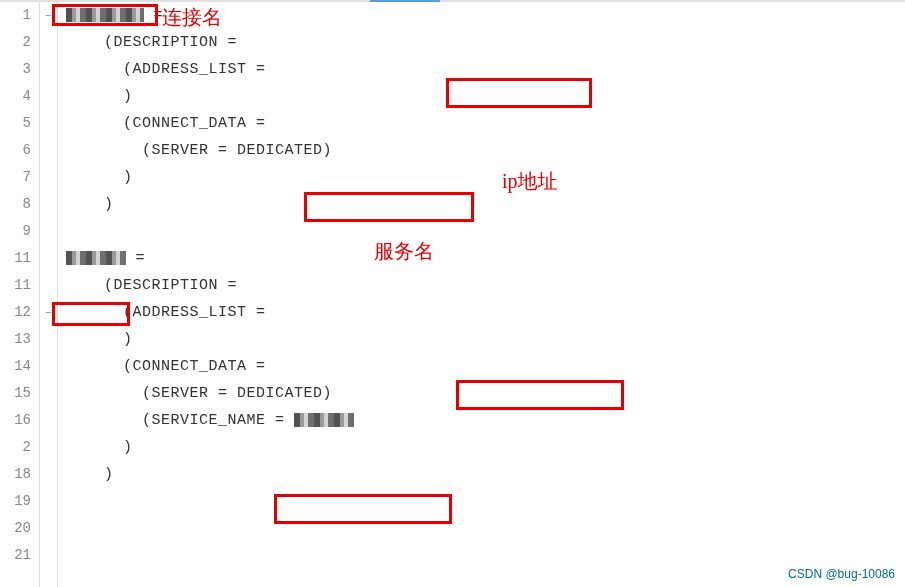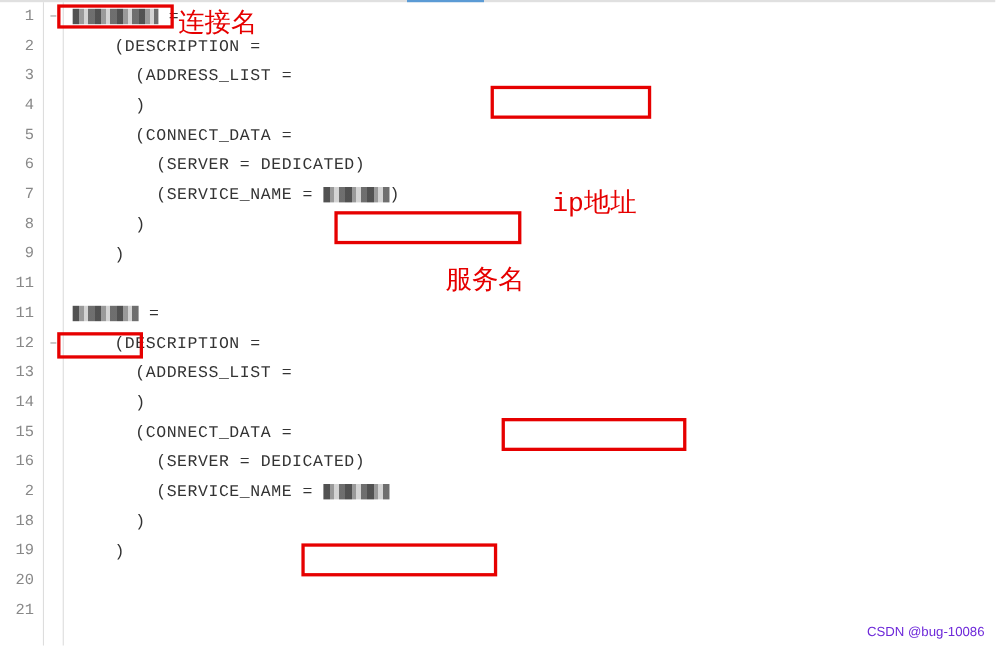--- a/index.html
+++ b/index.html
@@ -83,29 +83,29 @@
     .redacted.r5 { width: 68px; }
     .redacted.r6 { width: 60px; }
     .annotation-box {
       position: absolute;
       border: 3px solid #e60000;
       pointer-events: none;
     }
     .annotation-text {
       position: absolute;
       color: #e60000;
-      font-family: Liberation Mono, monospace;
-      font-size: 24px;
+      font-family: Liberation Serif, serif;
+      font-size: 20px;
       pointer-events: none;
     }
     .watermark {
       position: absolute;
       right: 10px;
       bottom: 6px;
-      color: #6d28d9;
+      color: #0369a1;
       font-size: 12px;
       font-family: Arial, sans-serif;
     }
   </style>
 </head>
 <body>
 
 <div class="top-border"></div>
 
 <div class="editor">
@@ -157,21 +157,20 @@
     <div class="fold-marker"></div>
   </div>
 
   <div class="code-area">
     <div class="code-line"><span class="redacted r1"></span><span> =</span></div>
     <div class="code-line">    (DESCRIPTION =</div>
     <div class="code-line">      (ADDRESS_LIST =</div>
     <div class="code-line">      )</div>
     <div class="code-line">      (CONNECT_DATA =</div>
     <div class="code-line">        (SERVER = DEDICATED)</div>
-    <div class="code-line"><span>        (SERVICE_NAME = </span><span class="redacted r2"></span><span>)</span></div>
     <div class="code-line">      )</div>
     <div class="code-line">    )</div>
     <div class="code-line"></div>
     <div class="code-line"><span class="redacted r4"></span><span> =</span></div>
     <div class="code-line">    (DESCRIPTION =</div>
     <div class="code-line">      (ADDRESS_LIST =</div>
     <div class="code-line">      )</div>
     <div class="code-line">      (CONNECT_DATA =</div>
     <div class="code-line">        (SERVER = DEDICATED)</div>
     <div class="code-line"><span>        (SERVICE_NAME = </span><span class="redacted r6"></span><span></span></div>
@@ -180,17 +179,17 @@
 
     <div class="annotation-box" style="left:-6px; top:2px; width:106px; height:22px;"></div>
     <div class="annotation-box" style="left:388px; top:76px; width:146px; height:30px;"></div>
     <div class="annotation-box" style="left:246px; top:190px; width:170px; height:30px;"></div>
     <div class="annotation-box" style="left:-6px; top:300px; width:78px; height:24px;"></div>
     <div class="annotation-box" style="left:398px; top:378px; width:168px; height:30px;"></div>
     <div class="annotation-box" style="left:216px; top:492px; width:178px; height:30px;"></div>
 
     <div class="annotation-text" style="left:104px; top:2px;">连接名</div>
     <div class="annotation-text" style="left:444px; top:154px;margin-top:12px;">ip地址</div>
-    <div class="annotation-text" style="left:316px; top:236px;margin-left:31px;">服务名</div>
+    <div class="annotation-text" style="left:316px; top:236px;">服务名</div>
   </div>
 </div>
 
 <div class="watermark">CSDN @bug-10086</div>
 
 </body></html>

